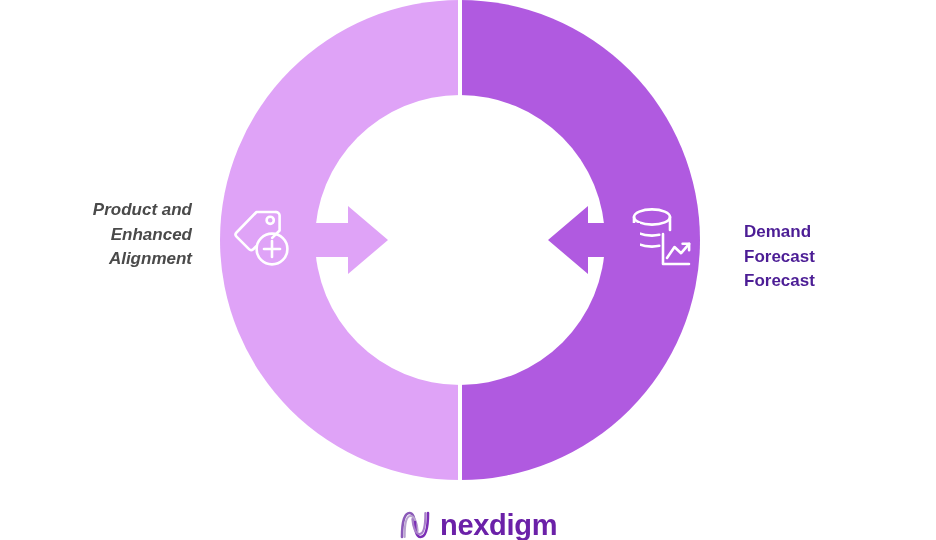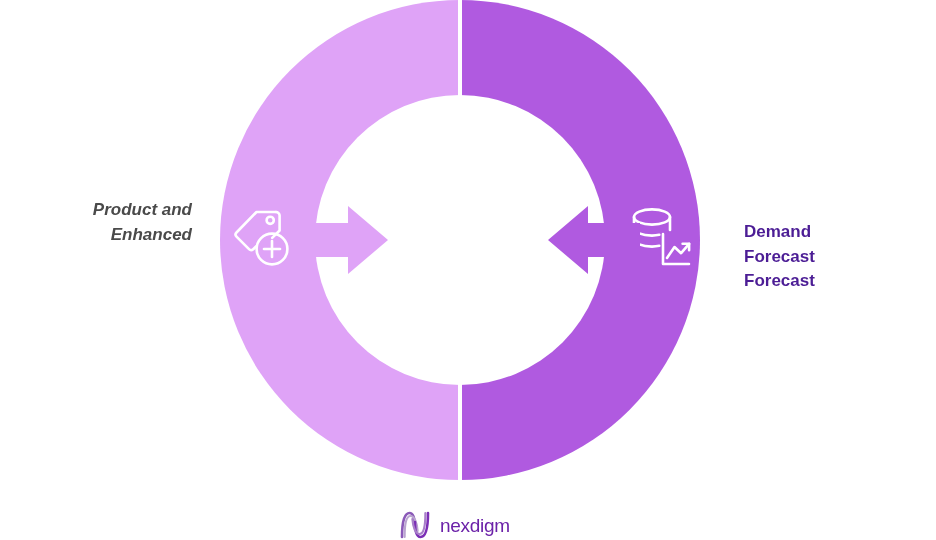--- a/index.html
+++ b/index.html
@@ -135,22 +135,22 @@
     position: absolute;
     left: 398px;
     top: 510px;
     display: flex;
     align-items: center;
     gap: 8px;
   }
   .logo .mark svg { display: block; }
   .logo .wordmark {
     color: #6b21a8;
-    font-size: 19px;
-    font-weight: normal;
+    font-size: 29px;
+    font-weight: bold;
     letter-spacing: -0.3px;
     line-height: 23px;
   }
 </style>
 </head>
 <body>
 
 <div id="stage">
 
   <div class="ring-wrap">
@@ -199,20 +199,21 @@
   <div class="arrow right-arrow">
     <svg width="92" height="68" viewBox="0 0 92 68">
       <polygon id="arrow-right-shape" points="92,17 40,17 40,0 0,34 40,68 40,51 92,51" fill="#b05ae0"></polygon>
     </svg>
   </div>
 
 
   <div class="side-label left-label" style="color: rgb(74, 74, 74);">
     <div>Product and</div>
     <div>Enhanced</div>
+    <div>Alignment</div>
   </div>
 
   <div class="side-label right-label" style="color: #4c1d95;">
     <div>Demand</div>
     <div>Forecast</div>
     <div>Forecast</div>
   </div>
 
   <div class="logo">
     <span class="mark">

